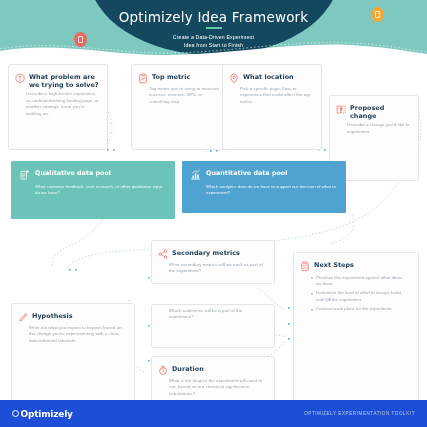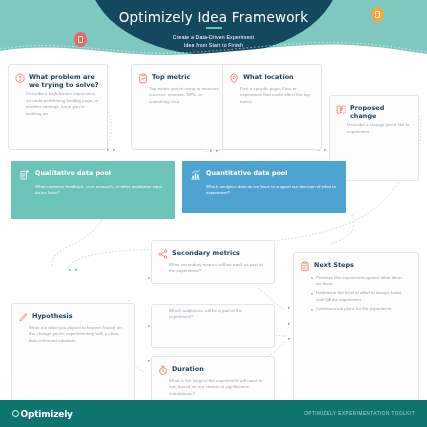--- a/index.html
+++ b/index.html
@@ -89,21 +89,21 @@
 
   
   .steps { padding:3px 9px 6px 17px; }
   .step-row { display:flex; gap:3px; margin-bottom:3.4px; }
   .step-dot { flex:0 0 auto; width:2px; height:2px; border-radius:50%; background:#b9c2ca; margin-top:2.4px; }
   .step-txt { color:#9aa6b0; font-size:4.4px; line-height:6.3px; }
 
   
   .footer {
     position:absolute; left:0; bottom:0; width:427px; height:27px;
-    background:#0f766e; display:flex; align-items:center;
+    background:#1d4ed8; display:flex; align-items:center;
     justify-content:space-between; padding:0 12px;
   }
   .logo {
     color:#ffffff; font-size:9px; font-weight:bold; letter-spacing:-0.2px;
     font-family:"DejaVu Sans", sans-serif; display:flex; align-items:center; gap:1px;
   }
   .logo-mark {
     display:inline-block; width:7px; height:7px; border-radius:50%;
     border:1.4px solid #ffffff; margin-right:0.5px;
   }

